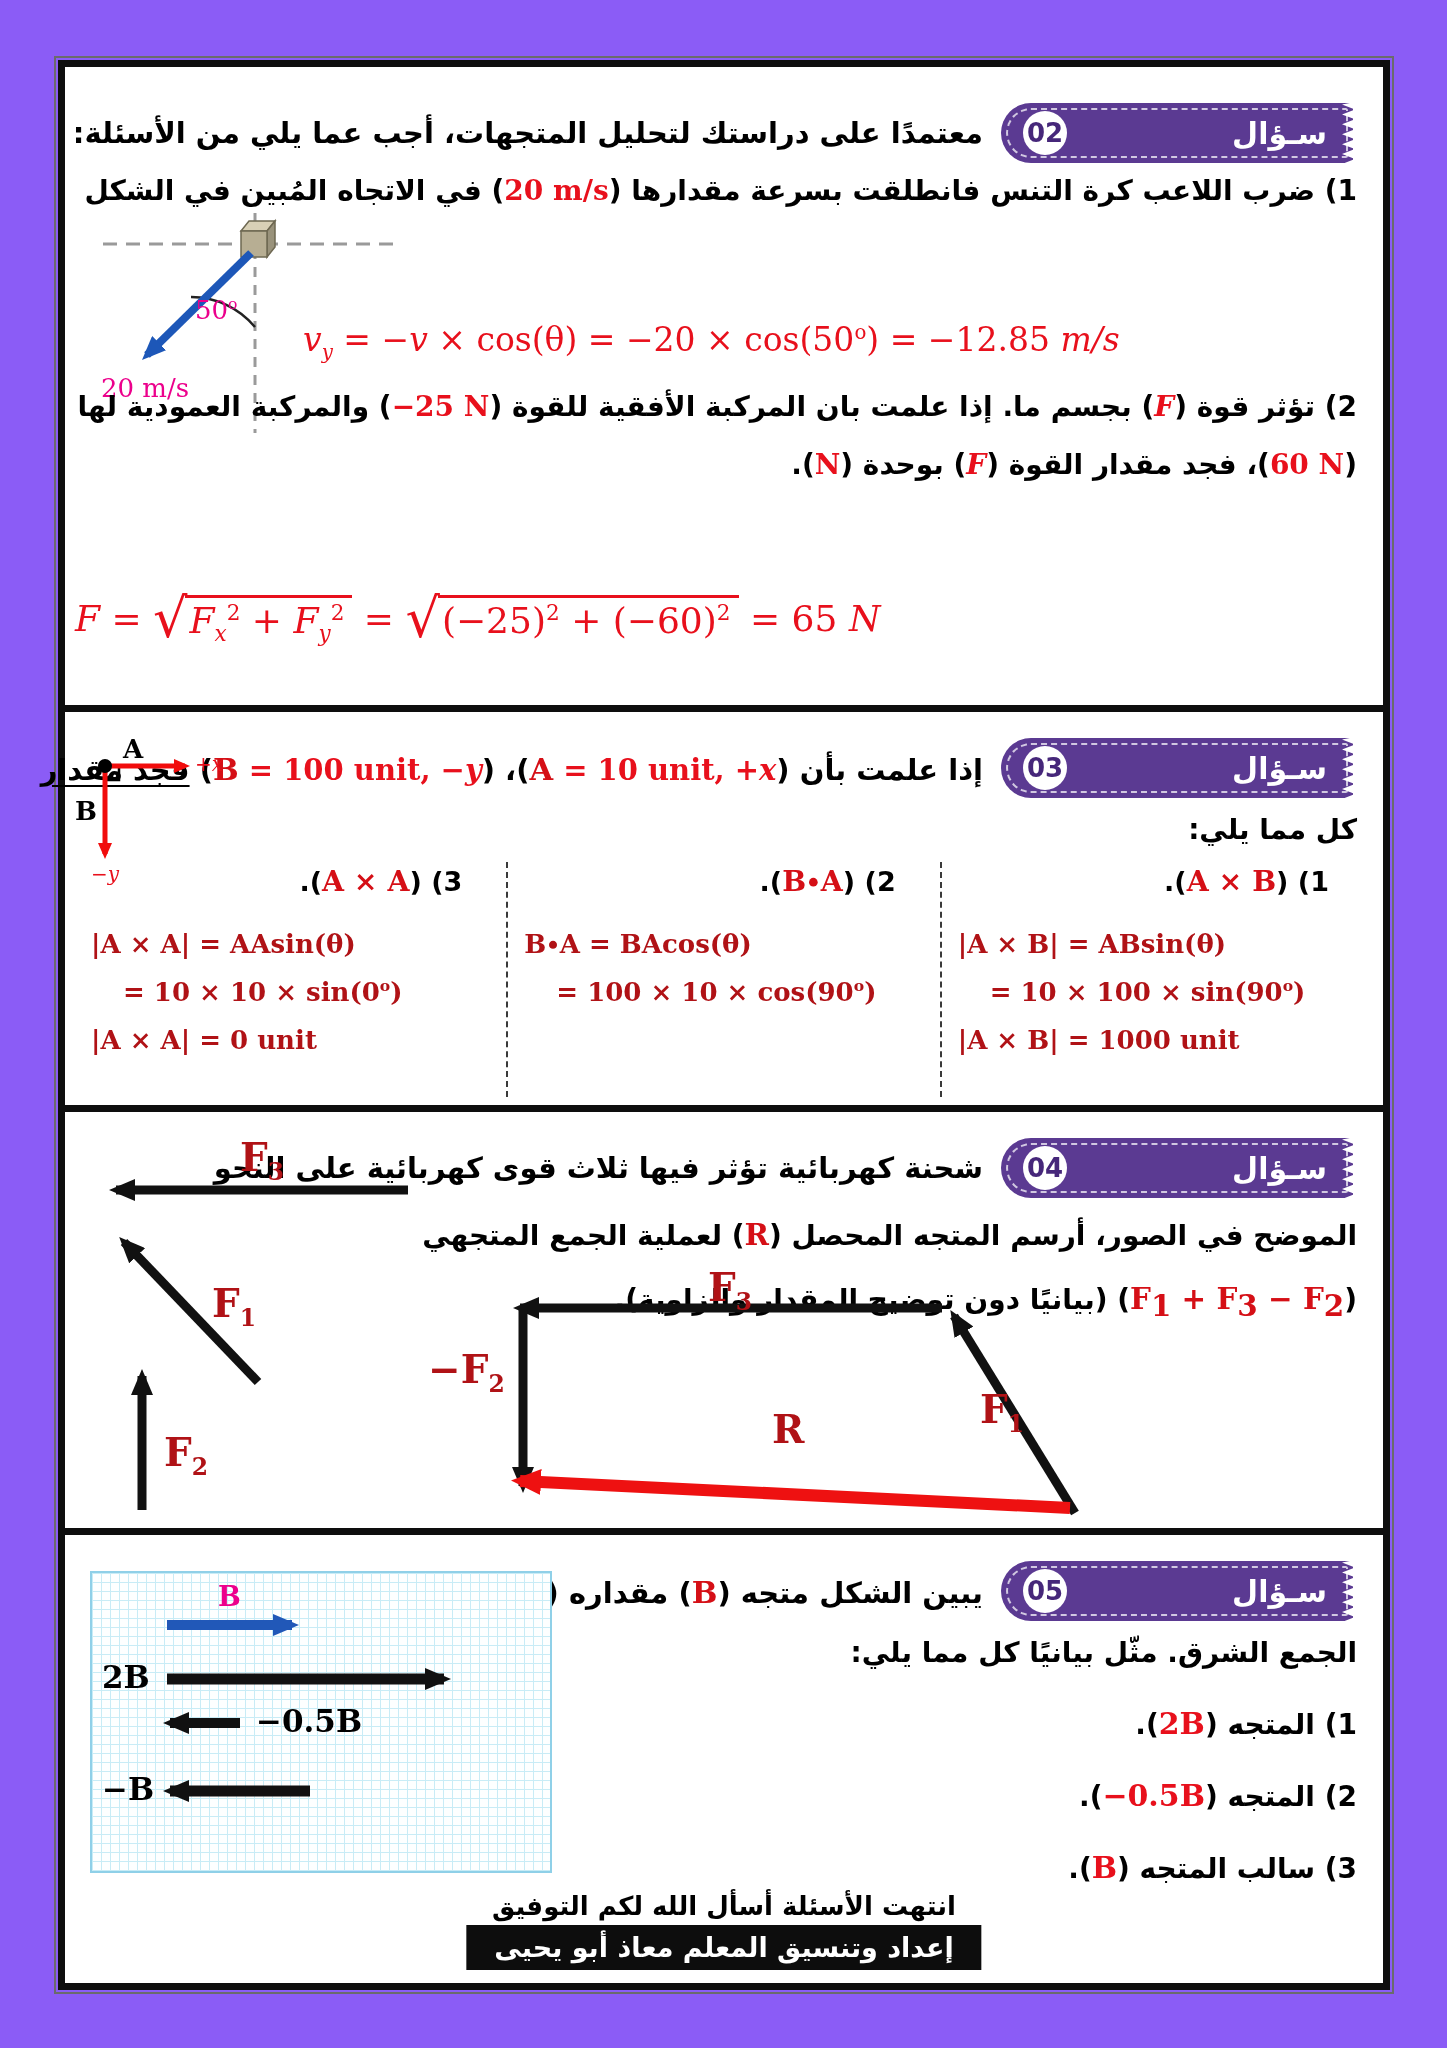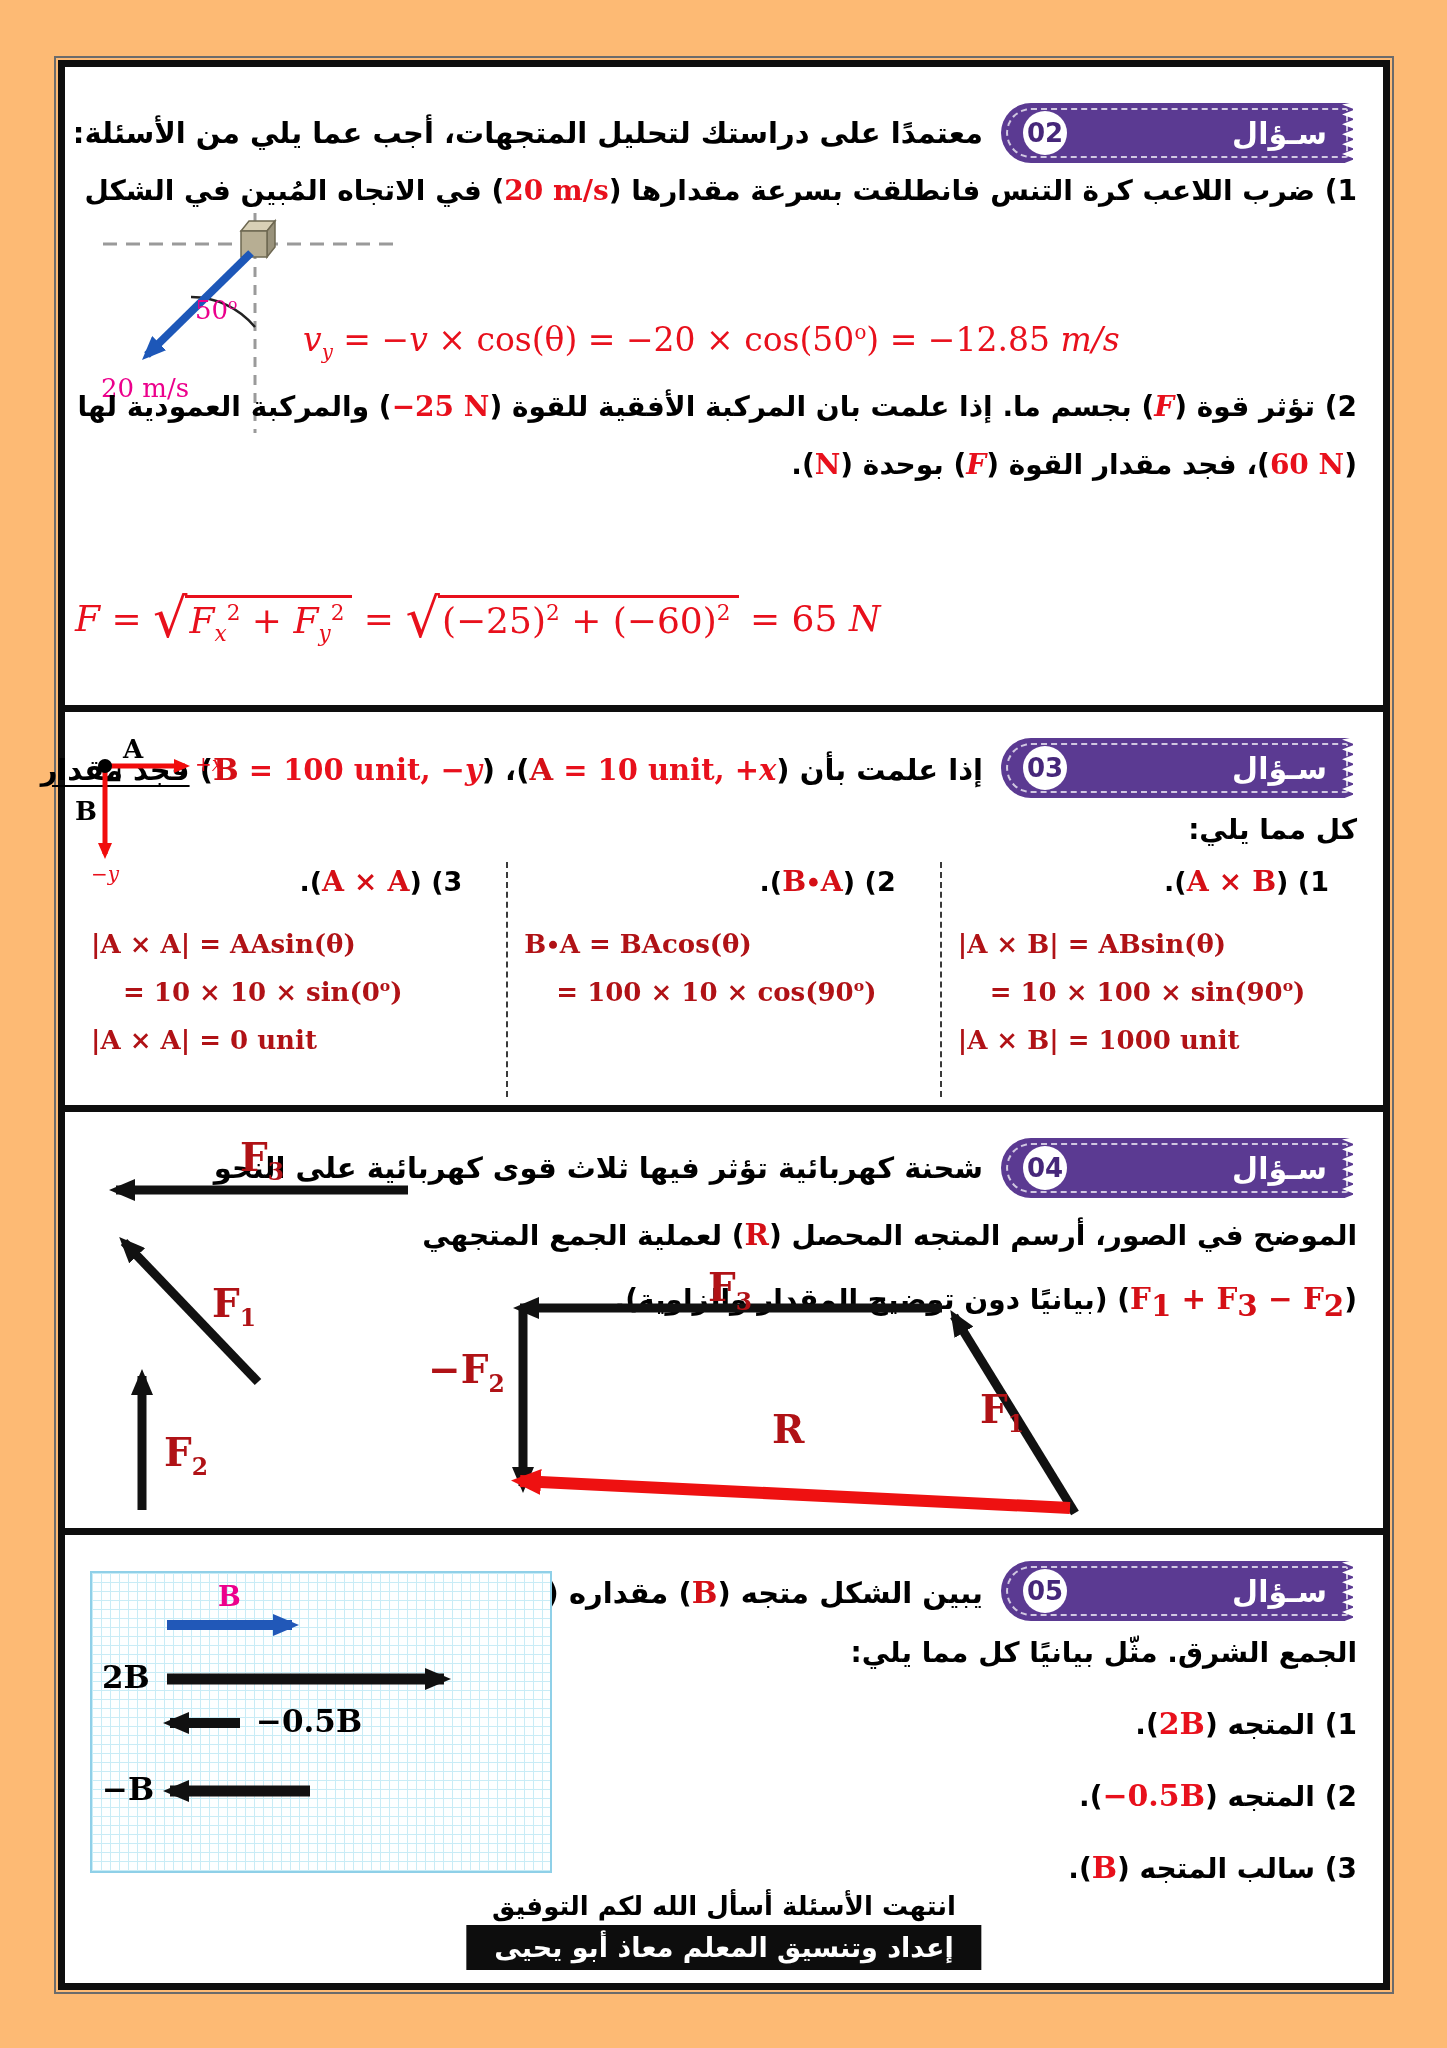--- a/index.html
+++ b/index.html
@@ -1,17 +1,17 @@
 <!DOCTYPE html>
 <html><head>
 <meta charset="utf-8">
 <style>
   * { box-sizing: border-box; margin: 0; padding: 0; }
   body { background: #fff; font-family: "DejaVu Sans", sans-serif; }
-  .page { position: relative; width: 1447px; height: 2048px; background: #fdba74; overflow: hidden; }
+  .page { position: relative; width: 1447px; height: 2048px; background: #8b5cf6; overflow: hidden; }
   .frame { position: absolute; left: 58px; top: 60px; width: 1332px; height: 1930px;
            border: 7px solid #0e0e0e; outline: 2px solid #6b6b6b; outline-offset: 2px; background: #fff; }
   .sec { position: relative; width: 100%; border-bottom: 7px solid #0e0e0e; }
   .sec:last-child { border-bottom: none; }
 
   
   .badge { position: absolute; top: 36px; right: 30px; width: 352px; height: 60px;
            background: #5b3a92; border-radius: 34px 4px 4px 34px; display: flex; direction: rtl;
            align-items: center; justify-content: space-between; padding: 0 26px 0 22px; color: #fff; z-index: 3; }
   .badge::before { content: ""; position: absolute; inset: 5px; border: 2px dashed rgba(255,255,255,.72);

